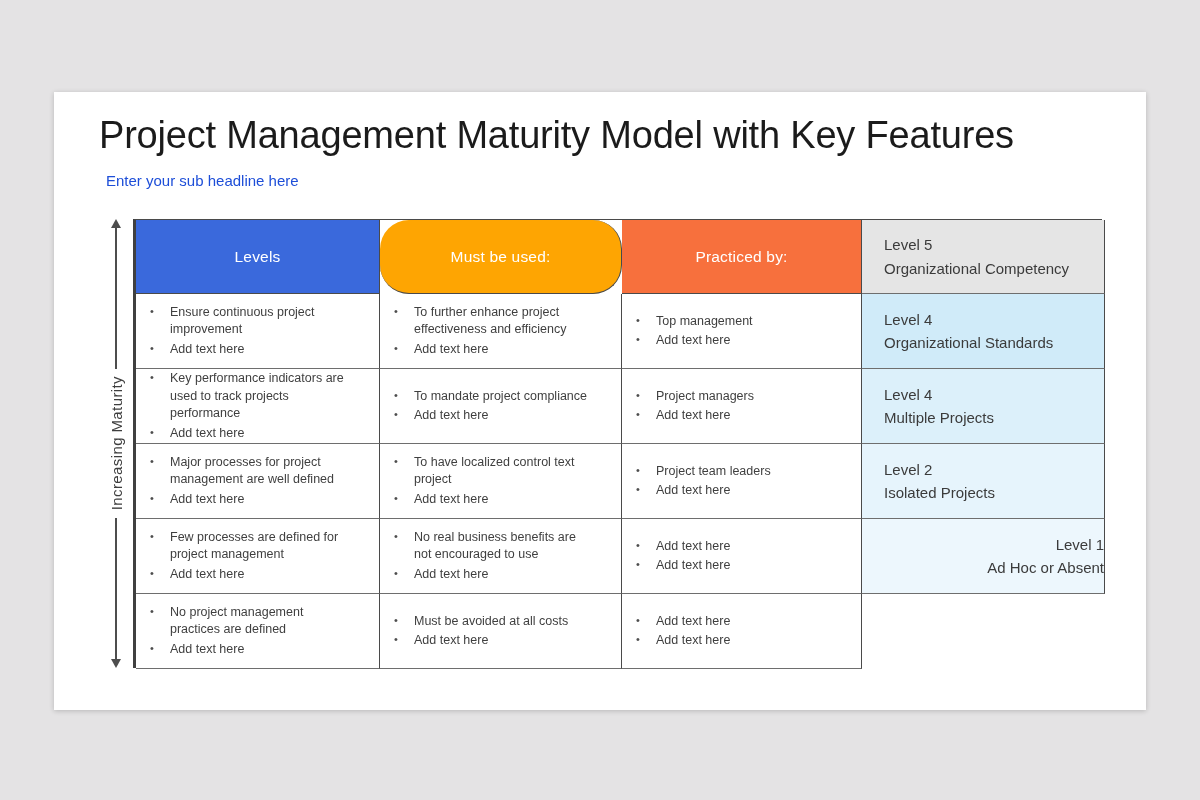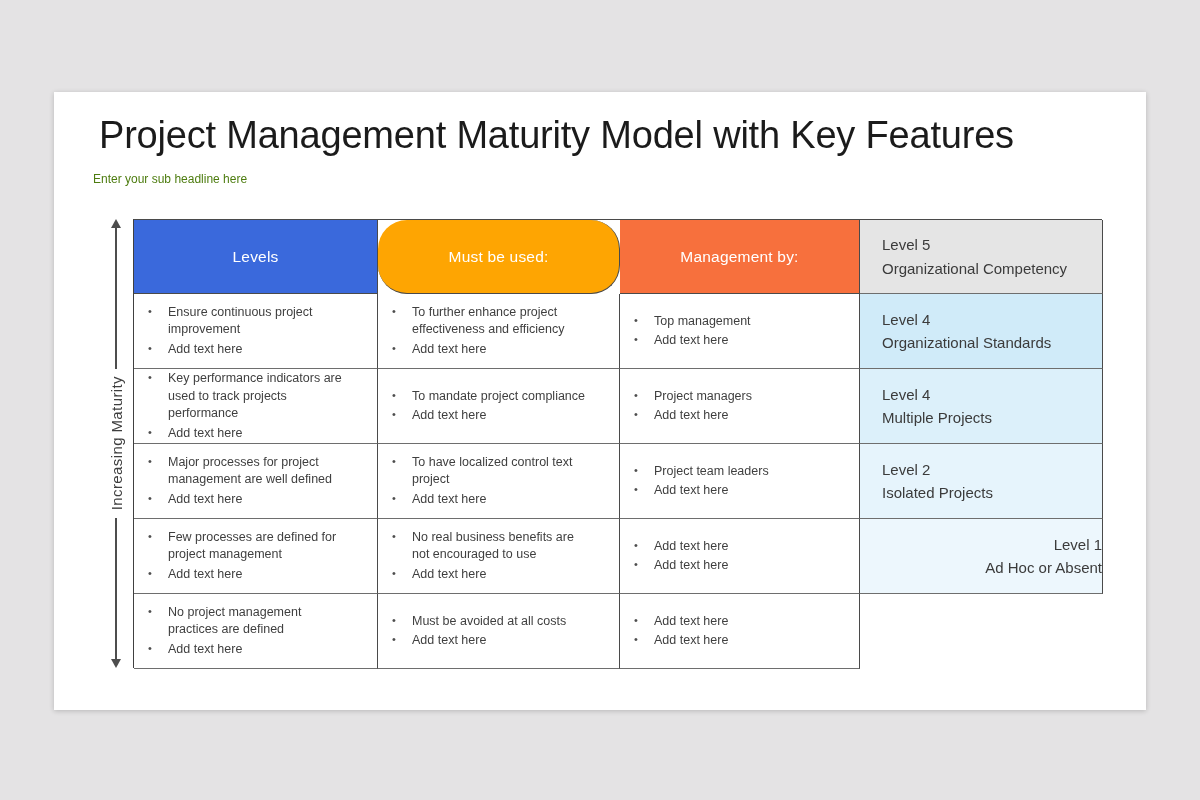--- a/index.html
+++ b/index.html
@@ -30,24 +30,24 @@
     top: 22px;
     font-size: 38px;
     font-weight: 500;
     color: #1b1b1b;
     letter-spacing: -0.2px;
     white-space: nowrap;
   }
 
   .subtitle {
     position: absolute;
-    left: 39px;
+    left: 52px;
     top: 80px;
-    font-size: 12px;
-    color: #4d7c0f;
+    font-size: 15px;
+    color: #1d4ed8;
   }
 
   
   .maturity-axis {
     position: absolute;
     left: 50px;
     top: 127px;
     width: 24px;
     height: 449px;
     display: flex;
@@ -81,21 +81,21 @@
   .matrix {
     position: absolute;
     left: 79px;
     top: 127px;
     width: 969px;
     height: 449px;
     display: grid;
     grid-template-columns: 244px 242px 240px 243px;
     grid-template-rows: 74px repeat(5, 75px);
     border-top: 1px solid #4a4a4a;
-    border-left: 1px solid #404040;
+    border-left: 3px solid #404040;
   }
   .cell {
     border-right: 1px solid #4a4a4a;
     border-bottom: 1px solid #6e6e6e;
     background: #ffffff;
   }
   .header-cell {
     display: flex;
     align-items: center;
     justify-content: center;
@@ -152,21 +152,21 @@
       <div class="axis-line"></div>
       <div class="axis-label">Increasing Maturity</div>
       <div class="axis-line"></div>
       <div class="axis-arrow-down"></div>
     </div>
 
     <div class="matrix">
 
       <div class="cell header-cell" style="background-color: rgb(58, 105, 220);">Levels</div>
       <div class="cell header-cell" style="background-color: rgb(254, 165, 2); border-radius: 29px;">Must be used:</div>
-      <div class="cell header-cell" style="background-color: rgb(247, 112, 61);">Management by:</div>
+      <div class="cell header-cell" style="background-color: rgb(247, 112, 61);">Practiced by:</div>
 
       <div class="cell level-cell" style="background-color: #e5e5e5;">
         <div>Level 5</div>
         <div>Organizational Competency</div>
       </div>
       <div class="cell bullets-cell">
         <ul>
           <li>Ensure continuous project improvement</li>
           <li>Add text here</li>
         </ul>

